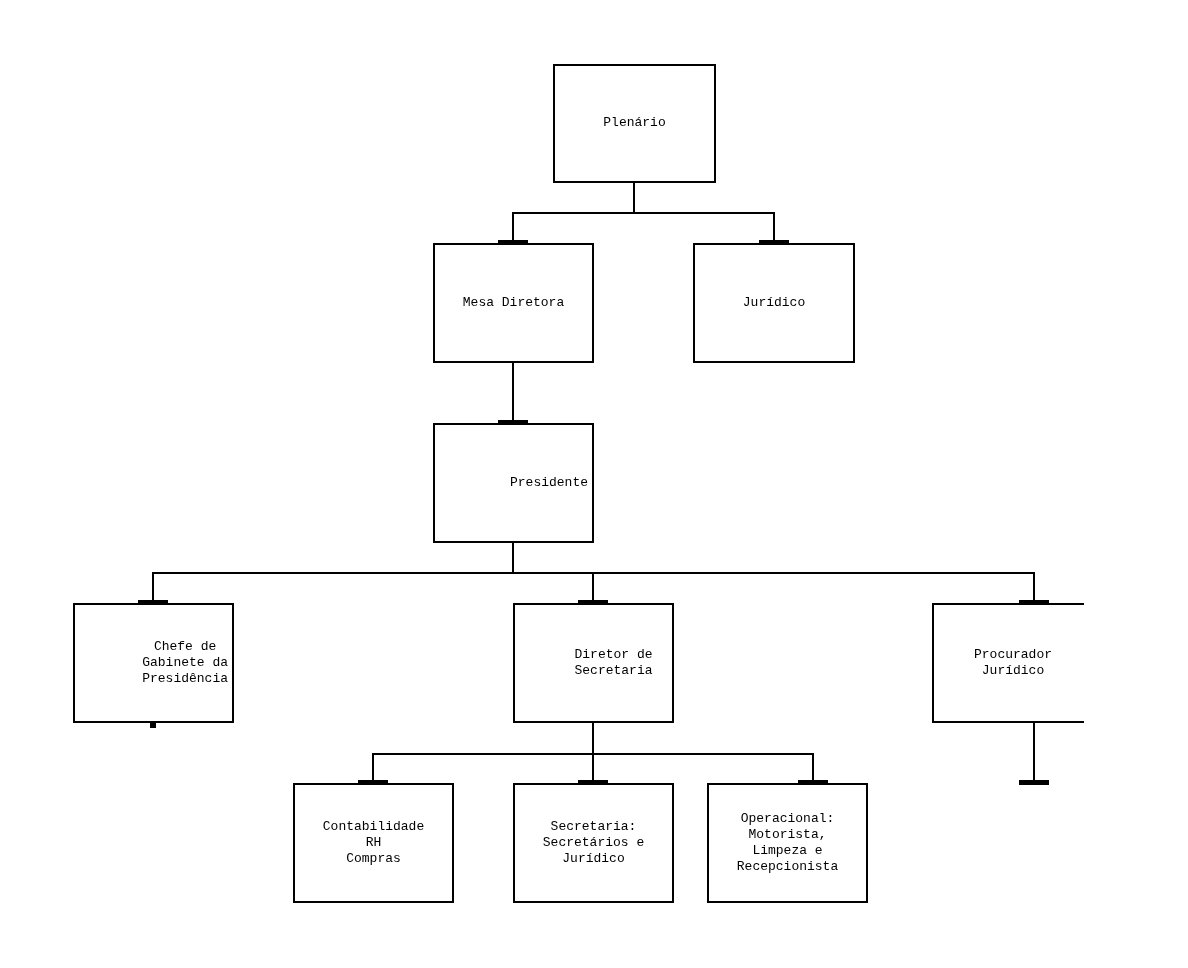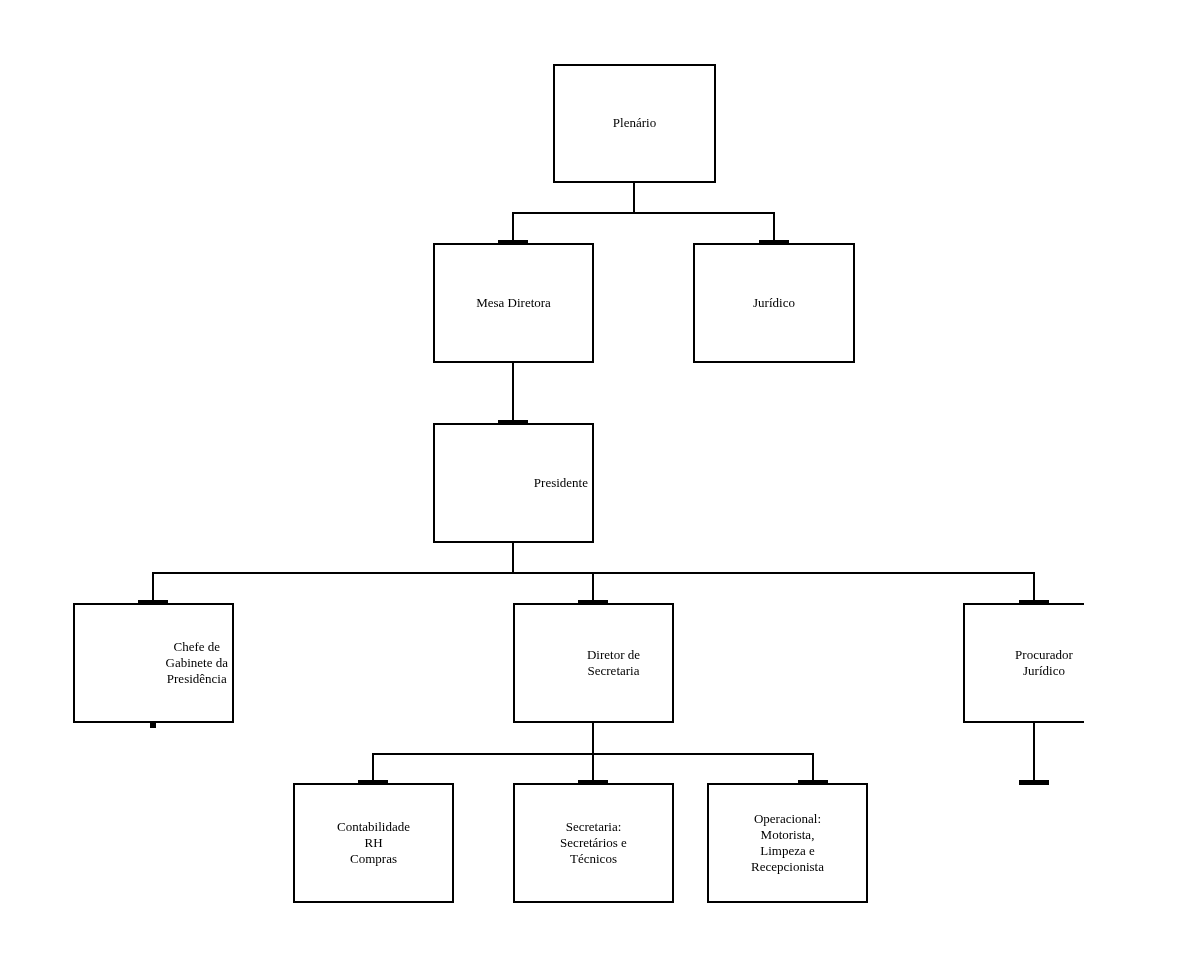--- a/index.html
+++ b/index.html
@@ -5,21 +5,21 @@
   html, body {
     margin: 0;
     padding: 0;
     background: #ffffff;
   }
   .canvas {
     position: relative;
     width: 1084px;
     height: 968px;
     background: #ffffff;
-    font-family: Liberation Serif, serif;
+    font-family: Liberation Mono, monospace;
     overflow: hidden;
   }
   .node {
     position: absolute;
     box-sizing: border-box;
     border: 2px solid #000000;
     background: #ffffff;
     display: flex;
     align-items: center;
     justify-content: center;
@@ -107,35 +107,35 @@
     <span class="label">Chefe de
 Gabinete da
 Presidência</span>
   </div>
 
   <div class="node" style="left:513px; top:603px; width:161px; height:120px;padding-left:40px;">
     <span class="label">Diretor de
 Secretaria</span>
   </div>
 
-  <div class="node" style="left:963px; top:603px; width:162px; height:120px;">
+  <div class="node" style="left:932px; top:603px; width:162px; height:120px;">
     <span class="label">Procurador
 Jurídico</span>
   </div>
 
   <div class="node" style="left:293px; top:783px; width:161px; height:120px;">
     <span class="label">Contabilidade
 RH
 Compras</span>
   </div>
 
   <div class="node" style="left:513px; top:783px; width:161px; height:120px;">
     <span class="label">Secretaria:
 Secretários e
-Técnicos</span>
+Jurídico</span>
   </div>
 
   <div class="node" style="left:707px; top:783px; width:161px; height:120px;">
     <span class="label">Operacional:
 Motorista,
 Limpeza e
 Recepcionista</span>
   </div>
 
 

